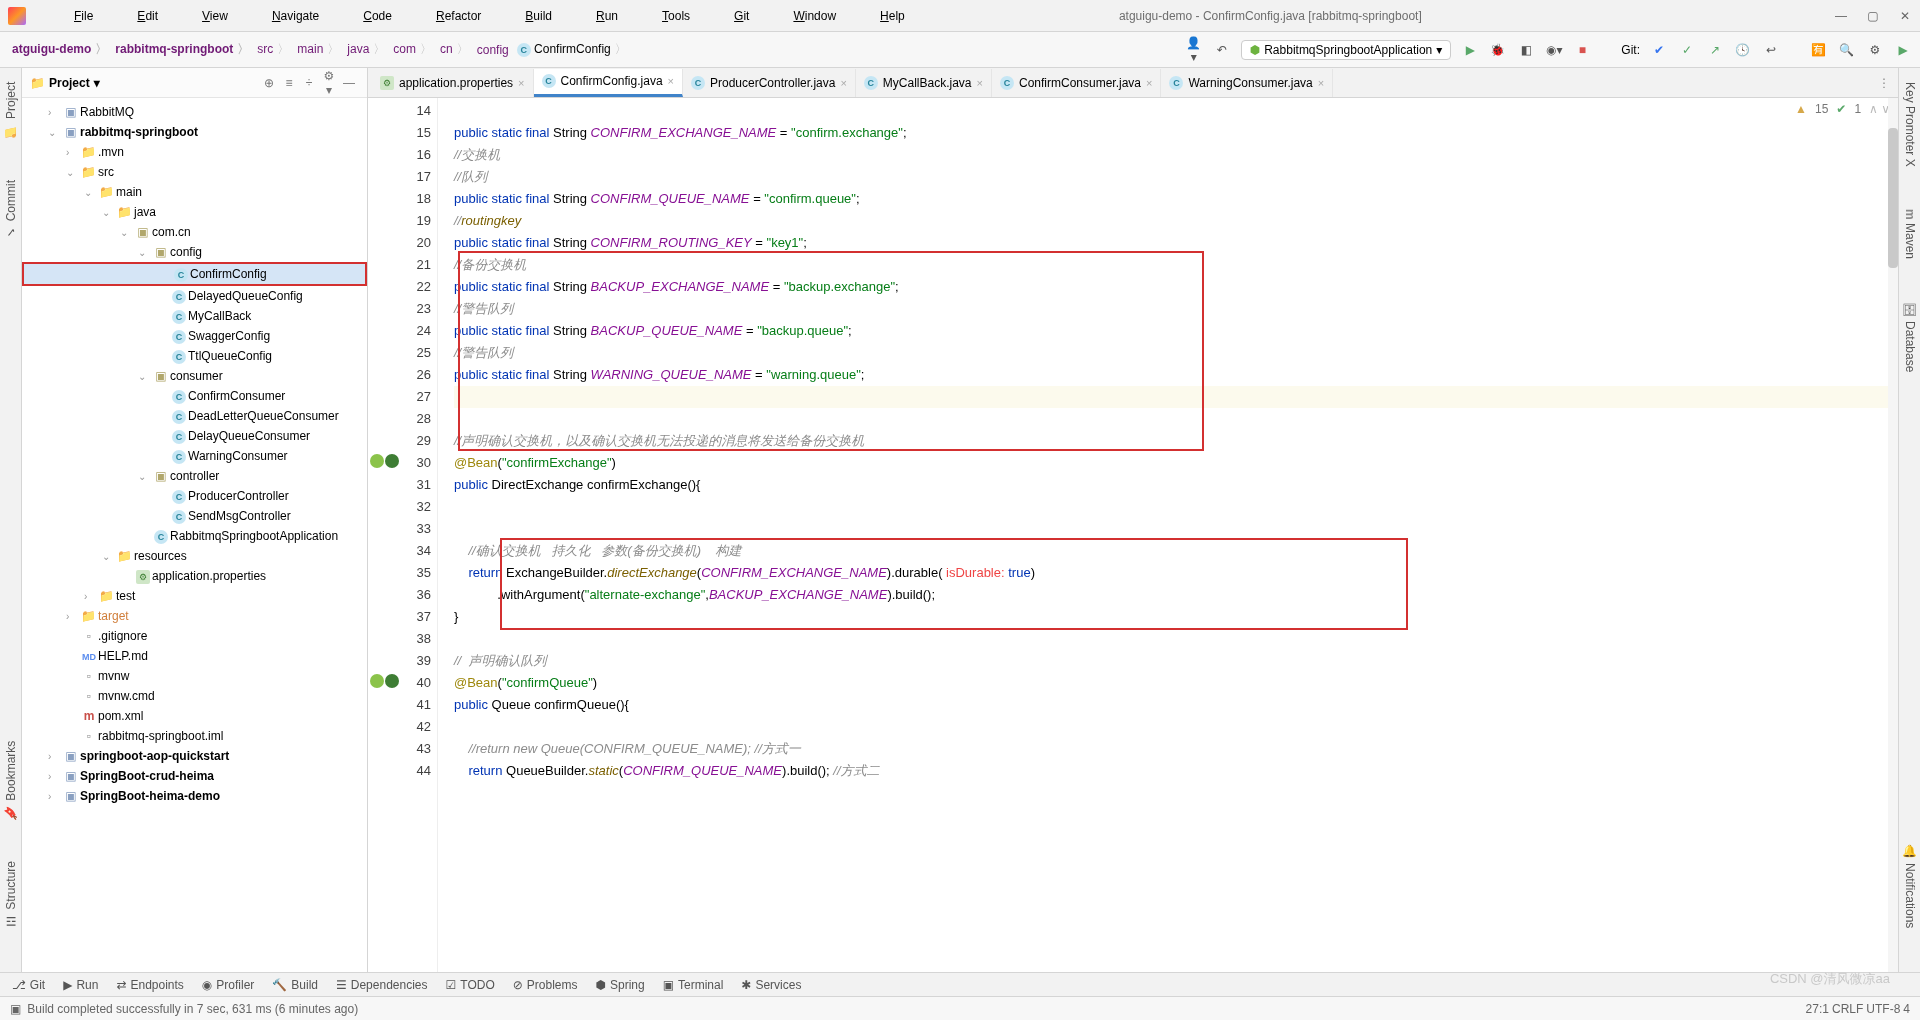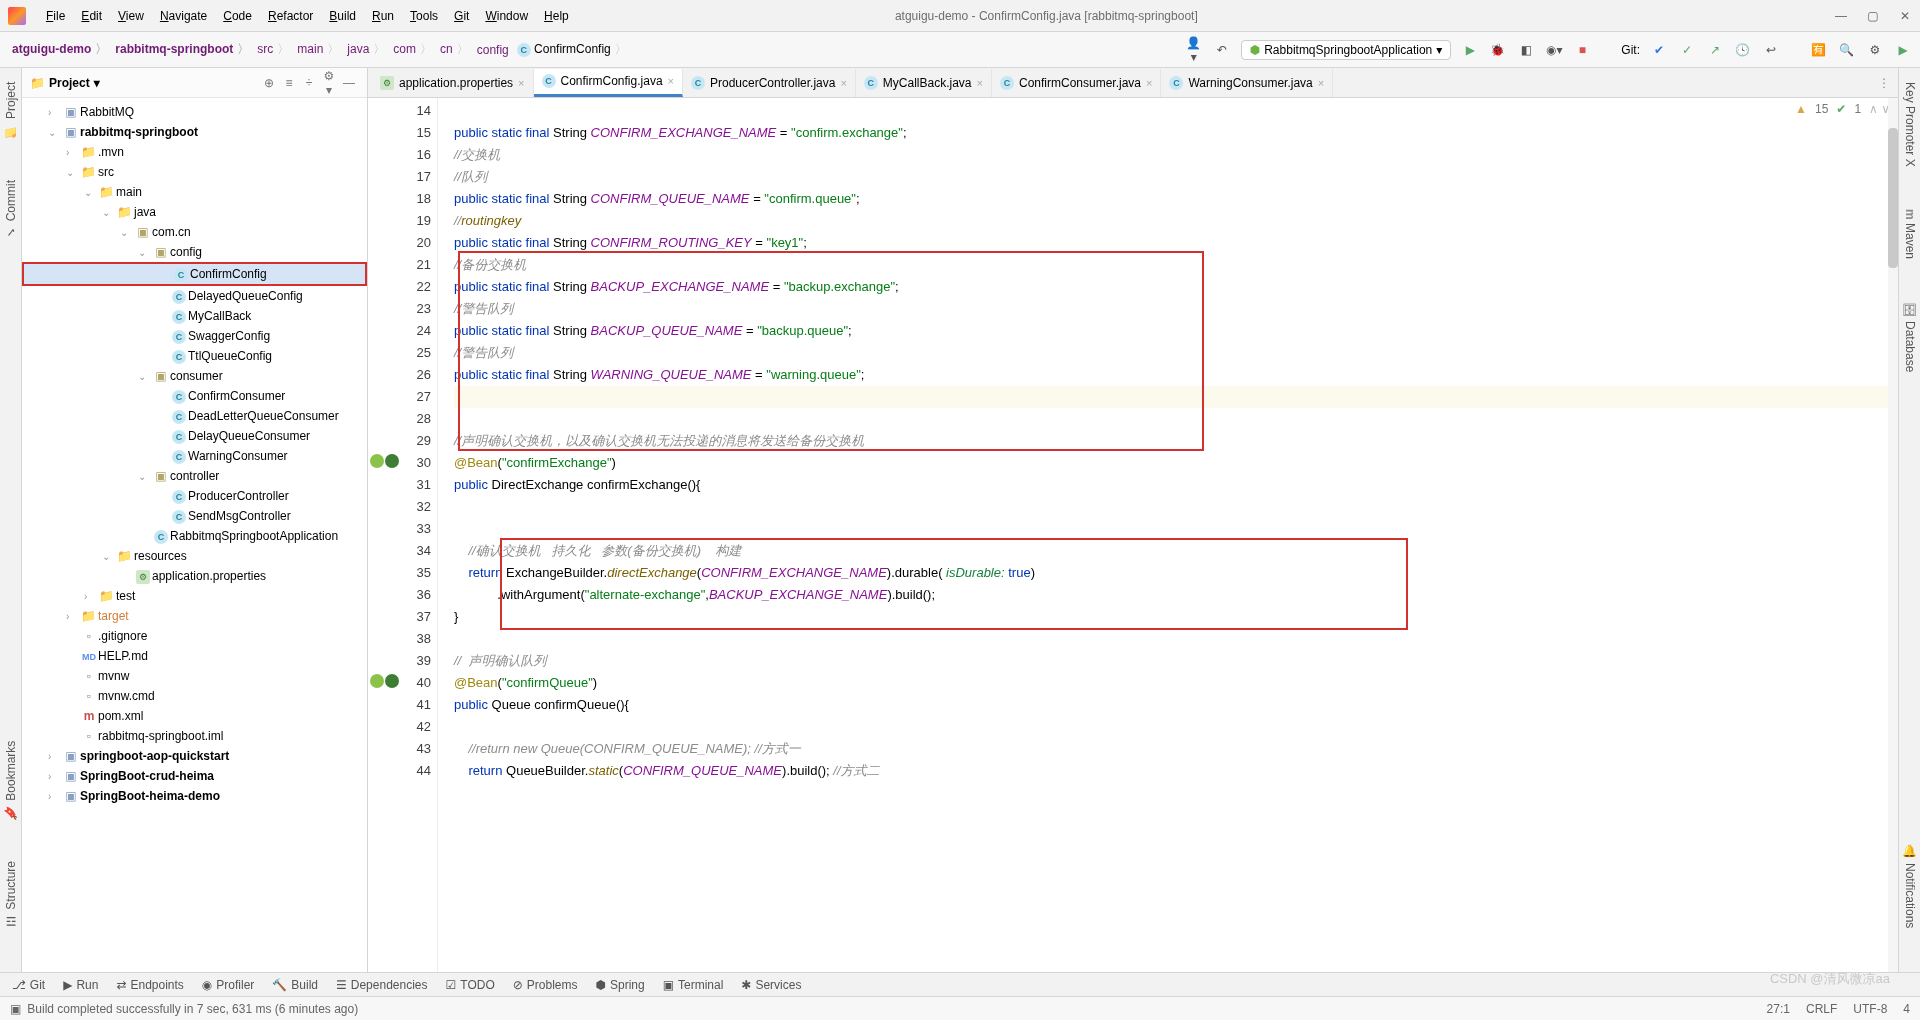--- a/index.html
+++ b/index.html
@@ -1,19 +1,19 @@
 <!DOCTYPE html>
 <html><head>
 <meta charset="utf-8">
 <style>
 * { margin:0; padding:0; box-sizing:border-box; font-family:"Segoe UI",Arial,sans-serif; }
 body { width:1920px; height:1020px; background:#fff; color:#000; font-size:12px; overflow:hidden; }
 .menubar { height:32px; display:flex; align-items:center; padding:0 8px; border-bottom:1px solid #d5d5d5; background:#f2f2f2; }
 .menubar .ij-logo { width:18px; height:18px; background:linear-gradient(135deg,#ff3e55,#fc9627,#AA6BFE);border-radius:2px;margin-right:12px;display:flex;align-items:center;justify-content:center; }
-.menubar .menu { padding:0 8px; cursor:pointer; }
+.menubar .menu { padding:0 8px; cursor:pointer;margin-left:28px; }
 .menubar .title { margin-left:auto; margin-right:auto; color:#6e6e6e; }
 .winbtns { display:flex; gap:18px; margin-left:auto; }
 .winbtn { width:14px;height:14px;display:flex;align-items:center;justify-content:center;color:#666; }
 .navbar { height:36px; display:flex; align-items:center; padding:0 8px; border-bottom:1px solid #d5d5d5; background:#f7f7f7; }
 .crumb { padding:0 4px; color:#701a75; }
 .crumb::after { content:"〉"; color:#bbb; margin-left:4px;}
 .crumb:last-child::after { display:none; }
 .crumb-last { color:#000; font-weight:500;}
 .nav-right { margin-left:auto; display:flex; align-items:center; gap:10px; }
 .run-config { display:flex; align-items:center; gap:4px; border:1px solid #ccc; background:#fff;padding:2px 8px; border-radius:4px; }
@@ -47,29 +47,29 @@
 .insp { position:absolute; right:30px; top:102px; display:flex; gap:8px; align-items:center; color:#777;font-size:12px;}
 .insp .warn{color:#d6a84a;} .insp .ok{color:#59a869;}
 .editor { flex:1; display:flex; overflow:hidden; position:relative; font-family:"JetBrains Mono",Consolas,monospace; font-size:13px;}
 .gutter { width:70px; background:#fff; border-right:1px solid #eee; text-align:right; color:#404040; padding:2px 6px 0 0;}
 .gutter .line { height:22px; line-height:22px; position:relative;}
 .gutter .icons { position:absolute; left:2px; top:2px; display:flex; gap:1px;}
 .gi {width:14px;height:14px;border-radius:50%;}
 .gi.green{background:#8bc34a;} .gi.dark{background:#3e7d34;}
 .code { flex:1; overflow:auto; padding:2px 0 0 16px; position:relative;}
 .code .line { height:22px; line-height:22px; white-space:pre; }
-.kw{color:#0033b3;} .str{color:#067d17;} .cmt{color:#8c8c8c;font-style:italic;} .const{color:#871094;font-style:italic;} .ann{color:#9e880d;} .method{color:#7a5f00;font-style:italic;} .ident{color:#000;} .param{color:#15803d;font-style:italic;}
+.kw{color:#0033b3;} .str{color:#067d17;} .cmt{color:#8c8c8c;font-style:italic;} .const{color:#871094;font-style:italic;} .ann{color:#9e880d;} .method{color:#7a5f00;font-style:italic;} .ident{color:#000;} .param{color:#ef4444;}
 .hl-red1{position:absolute;border:2px solid #d33030;} 
 .curline{background:#fcfaed;}
 .scroll-track{position:absolute;right:0;top:0;width:10px;height:100%;background:#f5f5f5;}
 .scroll-thumb{position:absolute;right:0;top:30px;width:10px;height:140px;background:#c9c9c9;border-radius:4px;}
 .bottomtabs { height:24px; display:flex; align-items:center; gap:18px; padding:0 12px; border-top:1px solid #d5d5d5; background:#f2f2f2;}
 .btab { display:flex; align-items:center; gap:4px; color:#555;}
 .status { height:24px; display:flex; align-items:center; padding:0 10px; border-top:1px solid #d5d5d5; background:#f7f7f7; color:#666;}
-.status .right{margin-left:auto;display:flex;gap:16px;align-items:center;}
+.status .right{margin-left:auto;display:flex;gap:3px;align-items:center;}
 .watermark{position:absolute;right:30px;bottom:32px;color:#c9c9c9;font-size:13px;pointer-events:none;}
 .target-folder{color:#d07e3a;}
 .git-blue{color:#3574f0;} .git-green{color:#59a869;} .stop-red{color:#d9534f;}
 </style>
 </head>
 <body>
 
 <div class="menubar">
   <div class="ij-logo"></div>
   <div id="menus" style="display: flex;">

